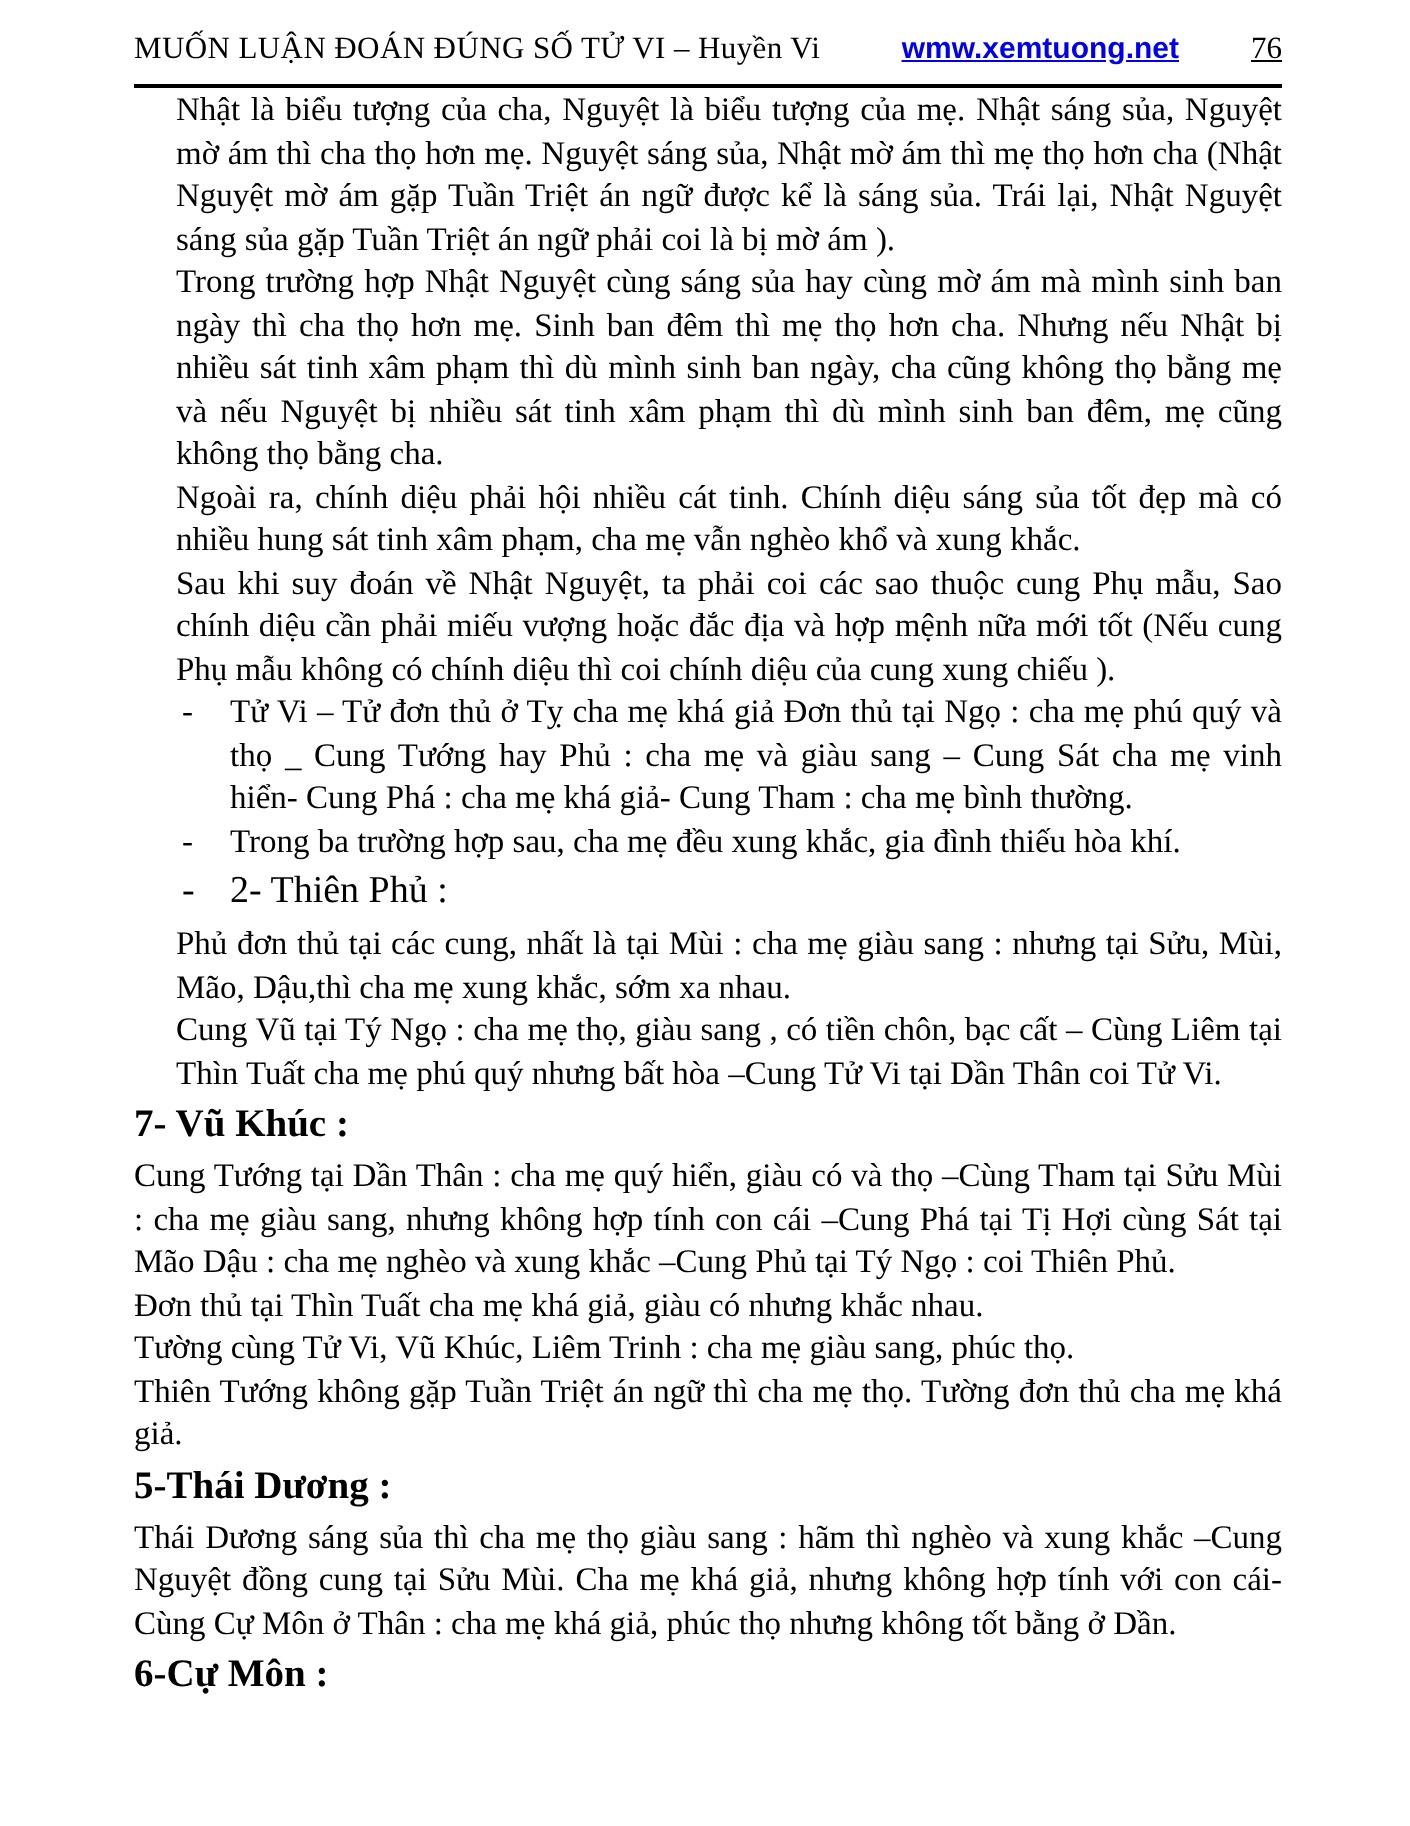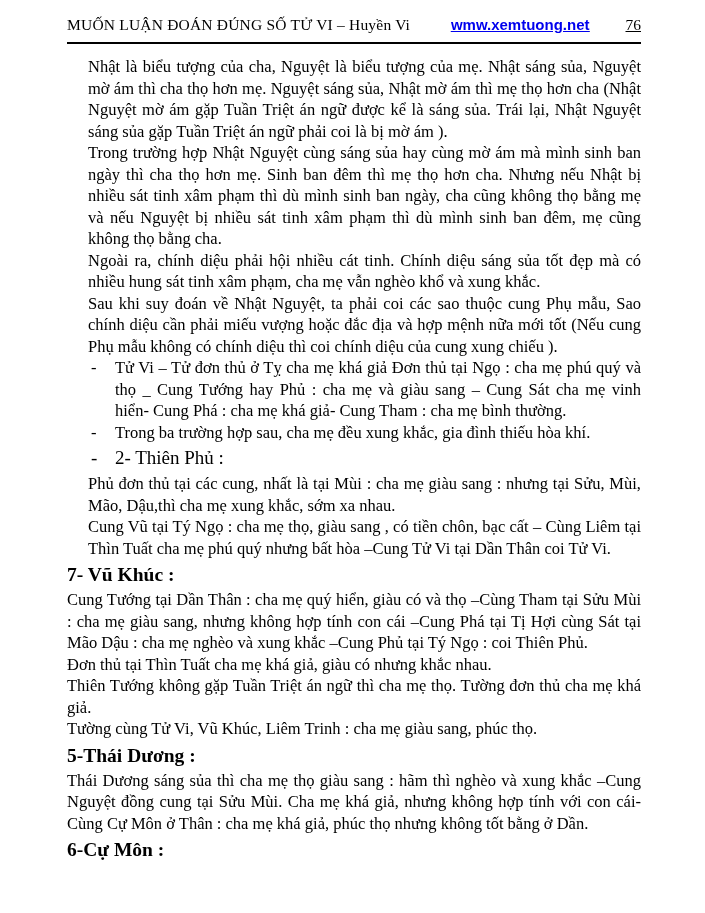--- a/index.html
+++ b/index.html
@@ -39,21 +39,20 @@
     text-decoration: underline;
     font-size: 15px;
     cursor: pointer;
   }
   .hdr-rule {
     border: none;
     border-top: 2px solid #000000;
     margin: 8px 0 0 0;
   }
   .body-text {
-    margin-top: 12px;
     font-size: 16.5px;
     line-height: 21.5px;
     text-align: justify;
   }
   .indent-block { padding-left: 21px; }
   p.para { margin: 0; }
   .bullet {
     position: relative;
     padding-left: 27px;
     margin: 0;
@@ -112,22 +111,22 @@
       </div>
 
       <p class="para">Phủ đơn thủ tại các cung, nhất là tại Mùi : cha mẹ giàu sang : nhưng tại Sửu, Mùi, Mão, Dậu,thì cha mẹ xung khắc, sớm xa nhau.</p>
       <p class="para">Cung Vũ tại Tý Ngọ : cha mẹ thọ, giàu sang , có tiền chôn, bạc cất – Cùng Liêm tại Thìn Tuất cha mẹ phú quý nhưng bất hòa –Cung Tử Vi tại Dần Thân coi Tử Vi.</p>
     </div>
 
     <div class="sec-heading">7- Vũ Khúc :</div>
     <p class="para">Cung Tướng tại Dần Thân : cha mẹ quý hiển, giàu có và thọ –Cùng Tham tại Sửu Mùi : cha mẹ giàu sang, nhưng không hợp tính con cái –Cung Phá tại Tị Hợi cùng Sát tại Mão Dậu : cha mẹ nghèo và xung khắc –Cung Phủ tại Tý Ngọ : coi Thiên Phủ.</p>
     <p class="para">Đơn thủ tại Thìn Tuất cha mẹ khá giả, giàu có nhưng khắc nhau.</p>
 
+    <p class="para">Tường cùng Tử Vi, Vũ Khúc, Liêm Trinh : cha mẹ giàu sang, phúc thọ.</p>
     <p class="para">Thiên Tướng không gặp Tuần Triệt án ngữ thì cha mẹ thọ. Tường đơn thủ cha mẹ khá giả.</p>
-    <p class="para">Tường cùng Tử Vi, Vũ Khúc, Liêm Trinh : cha mẹ giàu sang, phúc thọ.</p>
 
     <div class="sec-heading">5-Thái Dương :</div>
     <p class="para">Thái Dương sáng sủa thì cha mẹ thọ giàu sang : hãm thì nghèo và xung khắc –Cung Nguyệt đồng cung tại Sửu Mùi. Cha mẹ khá giả, nhưng không hợp tính với con cái-Cùng Cự Môn ở Thân : cha mẹ khá giả, phúc thọ nhưng không tốt bằng ở Dần.</p>
 
     <div class="sec-heading">6-Cự Môn :</div>
 
   </div>
 </div>
 
 </body></html>

